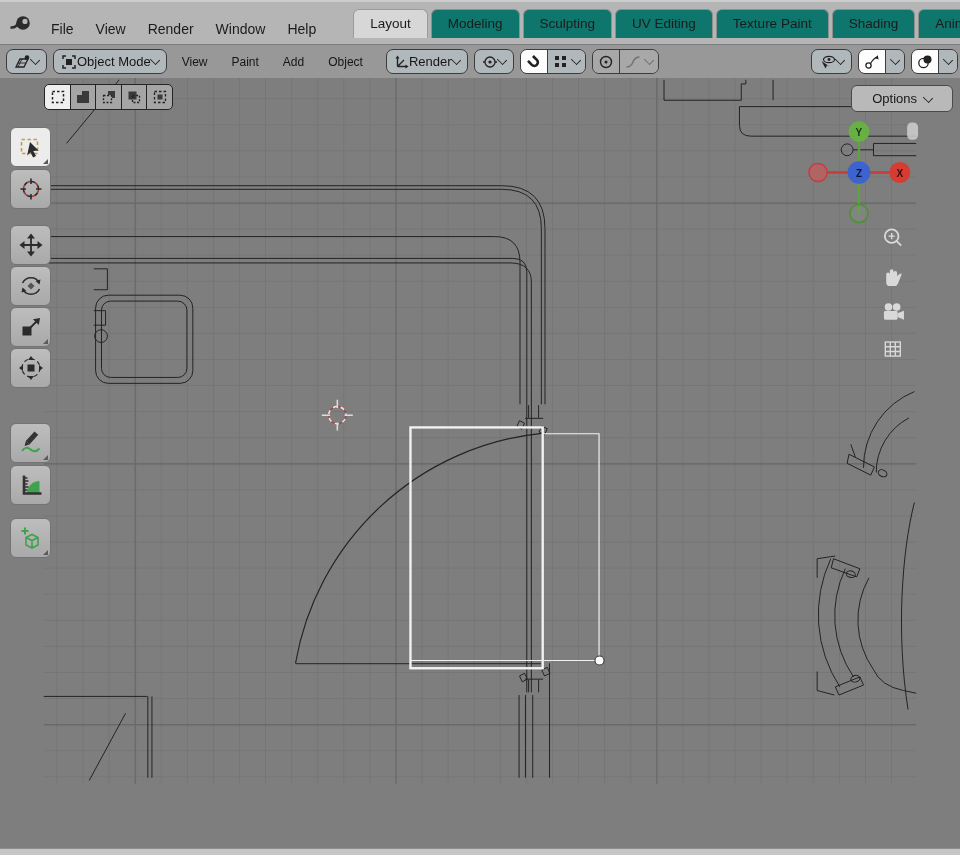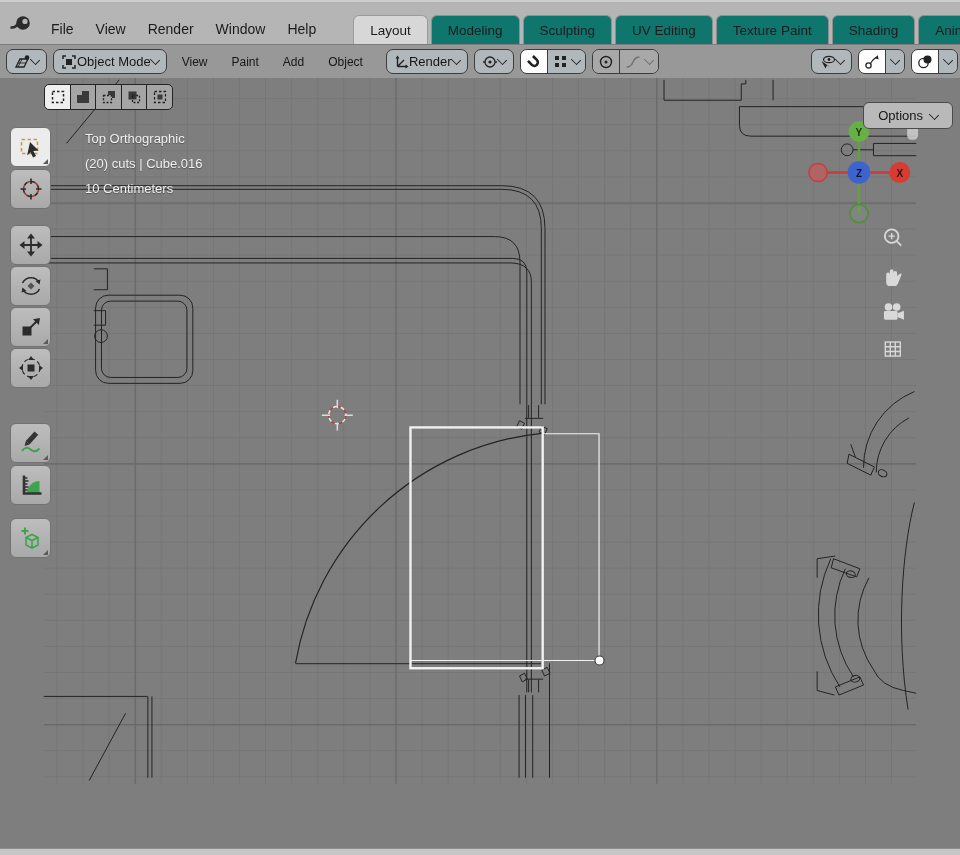--- a/index.html
+++ b/index.html
@@ -15,21 +15,21 @@
     background:#b5b5b5;border-top:2px solid #cdcdcd;
     box-sizing:border-box;display:flex;align-items:center;
     z-index:30;
   }
   .logo{width:26px;height:26px;margin:0 6px 0 8px;display:flex;align-items:center;justify-content:center;}
   .menu-item{
     font-size:14px;color:#1b1b1b;padding:0 11px;height:100%;
     display:flex;align-items:center;cursor:default;margin-top:12px;
   }
   .tabs{
-    display:flex;align-items:flex-end;height:100%;
+    display:flex;align-items:center;height:100%;
     margin-left:26px;flex:1;overflow:hidden;
   }
   .tab{
     height:29px;box-sizing:border-box;
     background:#0f766e;border:1px solid #8f8f8f;border-bottom:none;
     border-radius:6px 6px 0 0;
     font-size:13.5px;color:#1b1b1b;
     display:flex;align-items:center;justify-content:center;
     padding:0 16px;margin-right:3px;white-space:nowrap;
   }
@@ -73,23 +73,23 @@
   .smbtn:last-child{border-radius:0 5px 5px 0;}
   .smbtn.active{background:#efefef;}
   
   .overlay-text{
     position:absolute;left:85px;top:48px;z-index:5;
     font-size:13px;color:#f0f0f0;text-shadow:0 1px 1px rgba(0,0,0,.35);
     line-height:25px;
   }
   
   .options-btn{
-    position:absolute;right:7px;top:24px;height:25px;z-index:10;
+    position:absolute;right:7px;top:7px;height:25px;z-index:10;
     background:#b9b9b9;border:1px solid #4a4a4a;border-radius:6px;
-    display:flex;align-items:center;gap:7px;padding:0 14px;
+    display:flex;align-items:center;gap:7px;padding:0 20px;
     font-size:13px;color:#161616;
   }
   .options-btn .chev{margin-top:-2px;}
   
   .ltoolbar{position:absolute;left:10px;top:49px;width:41px;z-index:10;}
   .tbtn{
     position:absolute;left:0;width:41px;height:40px;
     background:linear-gradient(#bdbdbd,#a9a9a9);
     border:1px solid #737373;border-radius:6px;box-sizing:border-box;
     display:flex;align-items:center;justify-content:center;
@@ -383,25 +383,20 @@
       </svg>
     </div>
     <div class="smbtn">
       <svg width="16" height="16" viewBox="0 0 16 16">
         <rect x="2.5" y="2.5" width="11" height="11" fill="none" stroke="#222" stroke-width="1.3" stroke-dasharray="2.5,2"></rect>
         <rect x="5.5" y="5.5" width="5" height="5" fill="#3a3a3a"></rect>
       </svg>
     </div>
   </div>
 
-  <div class="overlay-text">
-    <div>Top Orthographic</div>
-    <div>(20) cuts | Cube.016</div>
-    <div>10 Centimeters</div>
-  </div>
 
   <div class="options-btn">
     <span>Options</span>
     <span class="chev"></span>
   </div>
 
   <div class="ltoolbar">
     <div class="tbtn active" style="top:0">
       <svg width="26" height="26" viewBox="0 0 26 26">
         <rect x="3.5" y="5.5" width="16" height="14" fill="none" stroke="#c79a3f" stroke-width="1.6" stroke-dasharray="3.4,2.6"></rect>

